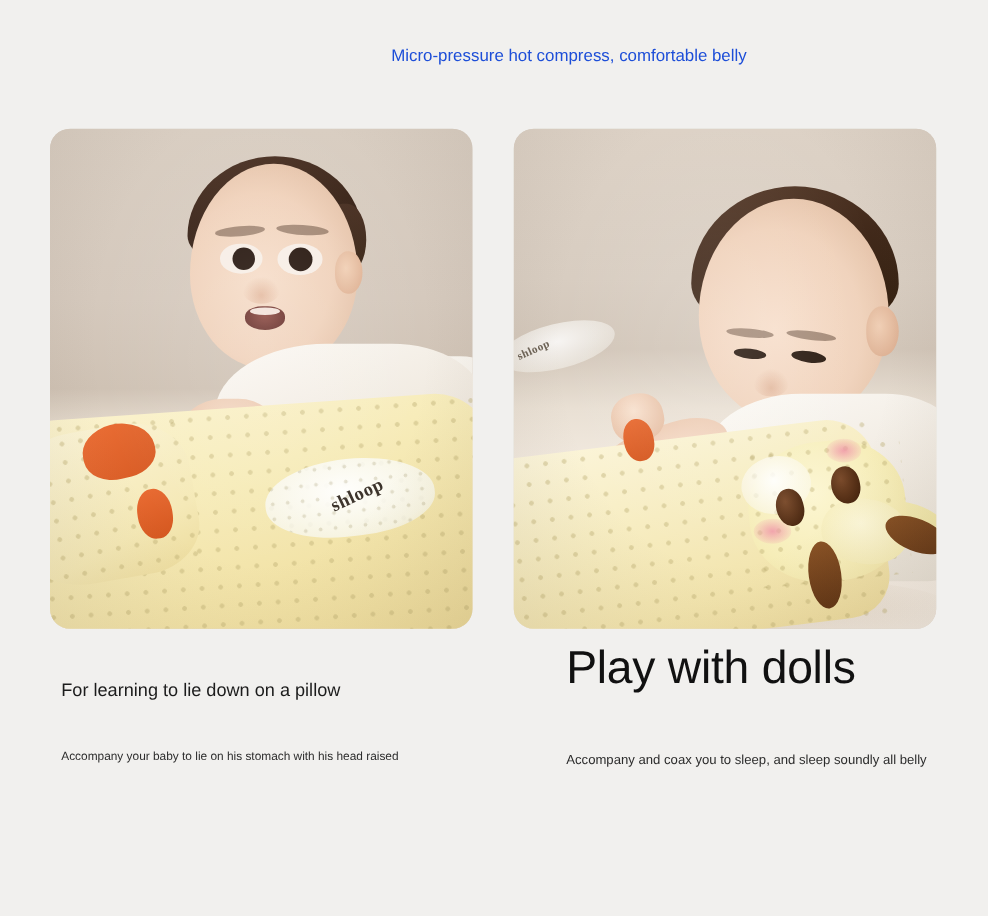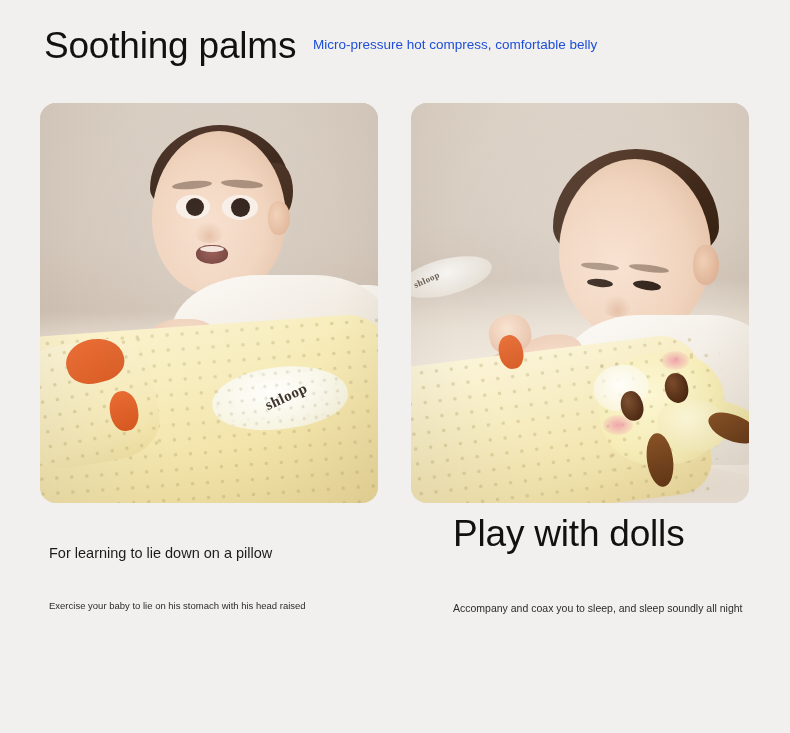--- a/index.html
+++ b/index.html
@@ -482,21 +482,20 @@
     font-size: 10.5px;
     line-height: 15px;
     color: #2c2c2c;
     white-space: nowrap;
   }
 </style>
 </head>
 <body>
 
 <div class="header">
-  <div class="header-title">Soothing palms</div>
   <div class="header-subtitle">Micro-pressure hot compress, comfortable belly</div>
 </div>
 
 <div class="panels">
 
   <div class="photo photo-left">
     <div class="scene bg-left"></div>
 
     <div class="baby-l-hair"></div>
     <div class="baby-l-head"></div>
@@ -573,17 +572,17 @@
     <div class="doll-eye doll-eye-r"></div>
     <div class="doll-horn-1"></div>
     <div class="doll-horn-2"></div>
 
     <div class="vignette"></div>
   </div>
 </div>
 
 <div class="captions">
   <div class="cap-left-title">For learning to lie down on a pillow</div>
-  <div class="cap-left-sub">Exercise your baby to lie on his stomach with his head raised</div>
+  <div class="cap-left-sub">Accompany your baby to lie on his stomach with his head raised</div>
 
   <div class="cap-right-title">Play with dolls</div>
-  <div class="cap-right-sub">Accompany and coax you to sleep, and sleep soundly all night</div>
+  <div class="cap-right-sub">Accompany and coax you to sleep, and sleep soundly all belly</div>
 </div>
 
 </body></html>

